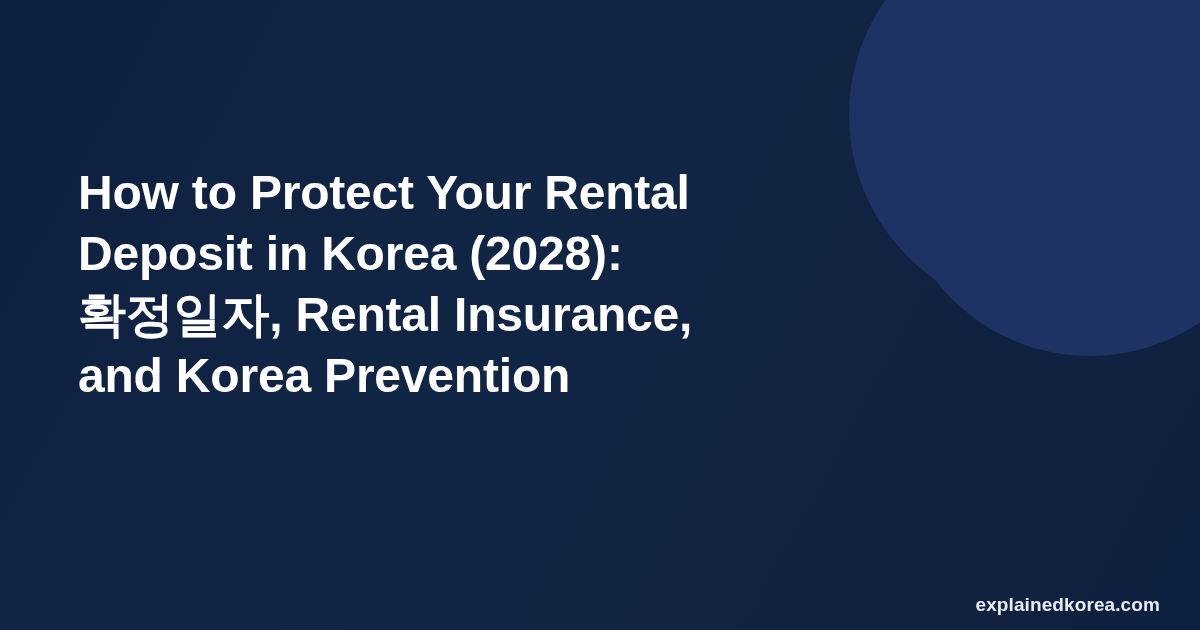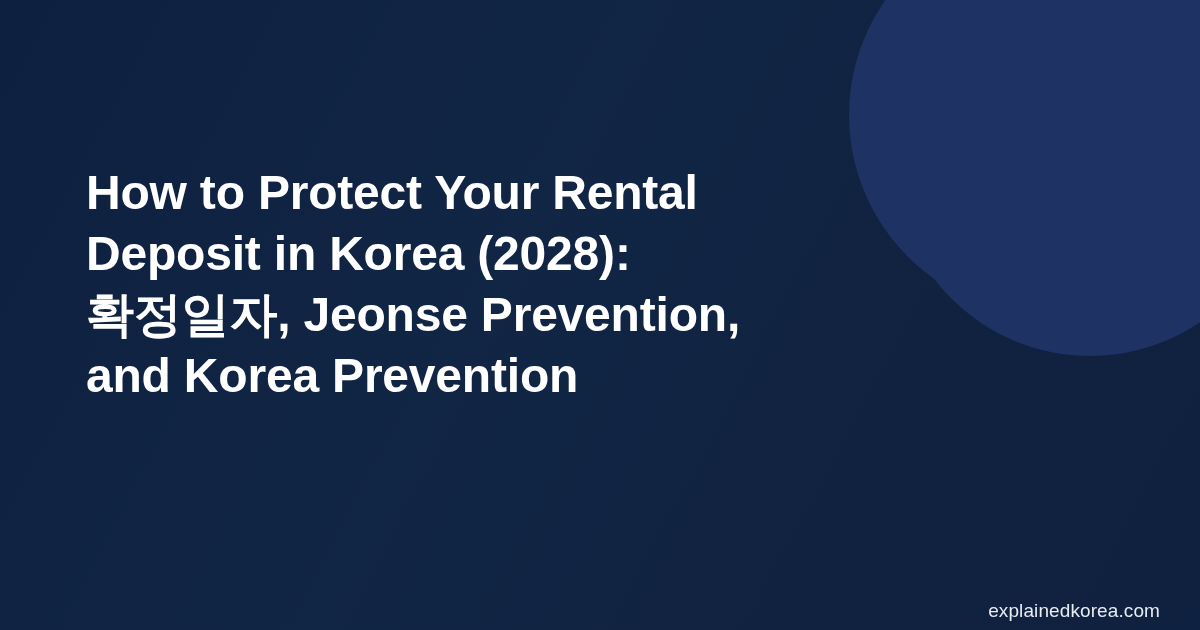--- a/index.html
+++ b/index.html
@@ -60,48 +60,47 @@
 
   .title-line {
     display: block;
     color: #ffffff;
     font-size: 48px;
     font-weight: bold;
     line-height: 61px;
     letter-spacing: -0.2px;
     white-space: nowrap;
     text-rendering: optimizeLegibility;
-    margin-left: 8px;
   }
 
   
   .site-name {
     position: absolute;
     right: 40px;
-    bottom: 8px;
+    bottom: 14px;
     color: #e8ecf3;
     font-size: 19px;
-    font-weight: normal;
+    font-weight: bold;
     letter-spacing: 0.1px;
     line-height: 22px;
     white-space: nowrap;
   }
 </style>
 </head>
 <body>
 
 <div id="banner">
 
   <div class="deco-layer">
     <div class="circle" id="circle-back"></div>
     <div class="circle" id="circle-front"></div>
   </div>
 
   <div class="title-block">
     <span class="title-line">How to Protect Your Rental</span>
     <span class="title-line">Deposit in Korea (2028):</span>
-    <span class="title-line">확정일자, Jeonse Prevention,</span>
+    <span class="title-line">확정일자, Rental Insurance,</span>
     <span class="title-line">and Korea Prevention</span>
   </div>
 
   <div class="site-name">explainedkorea.com</div>
 
 </div>
 
 </body></html>

